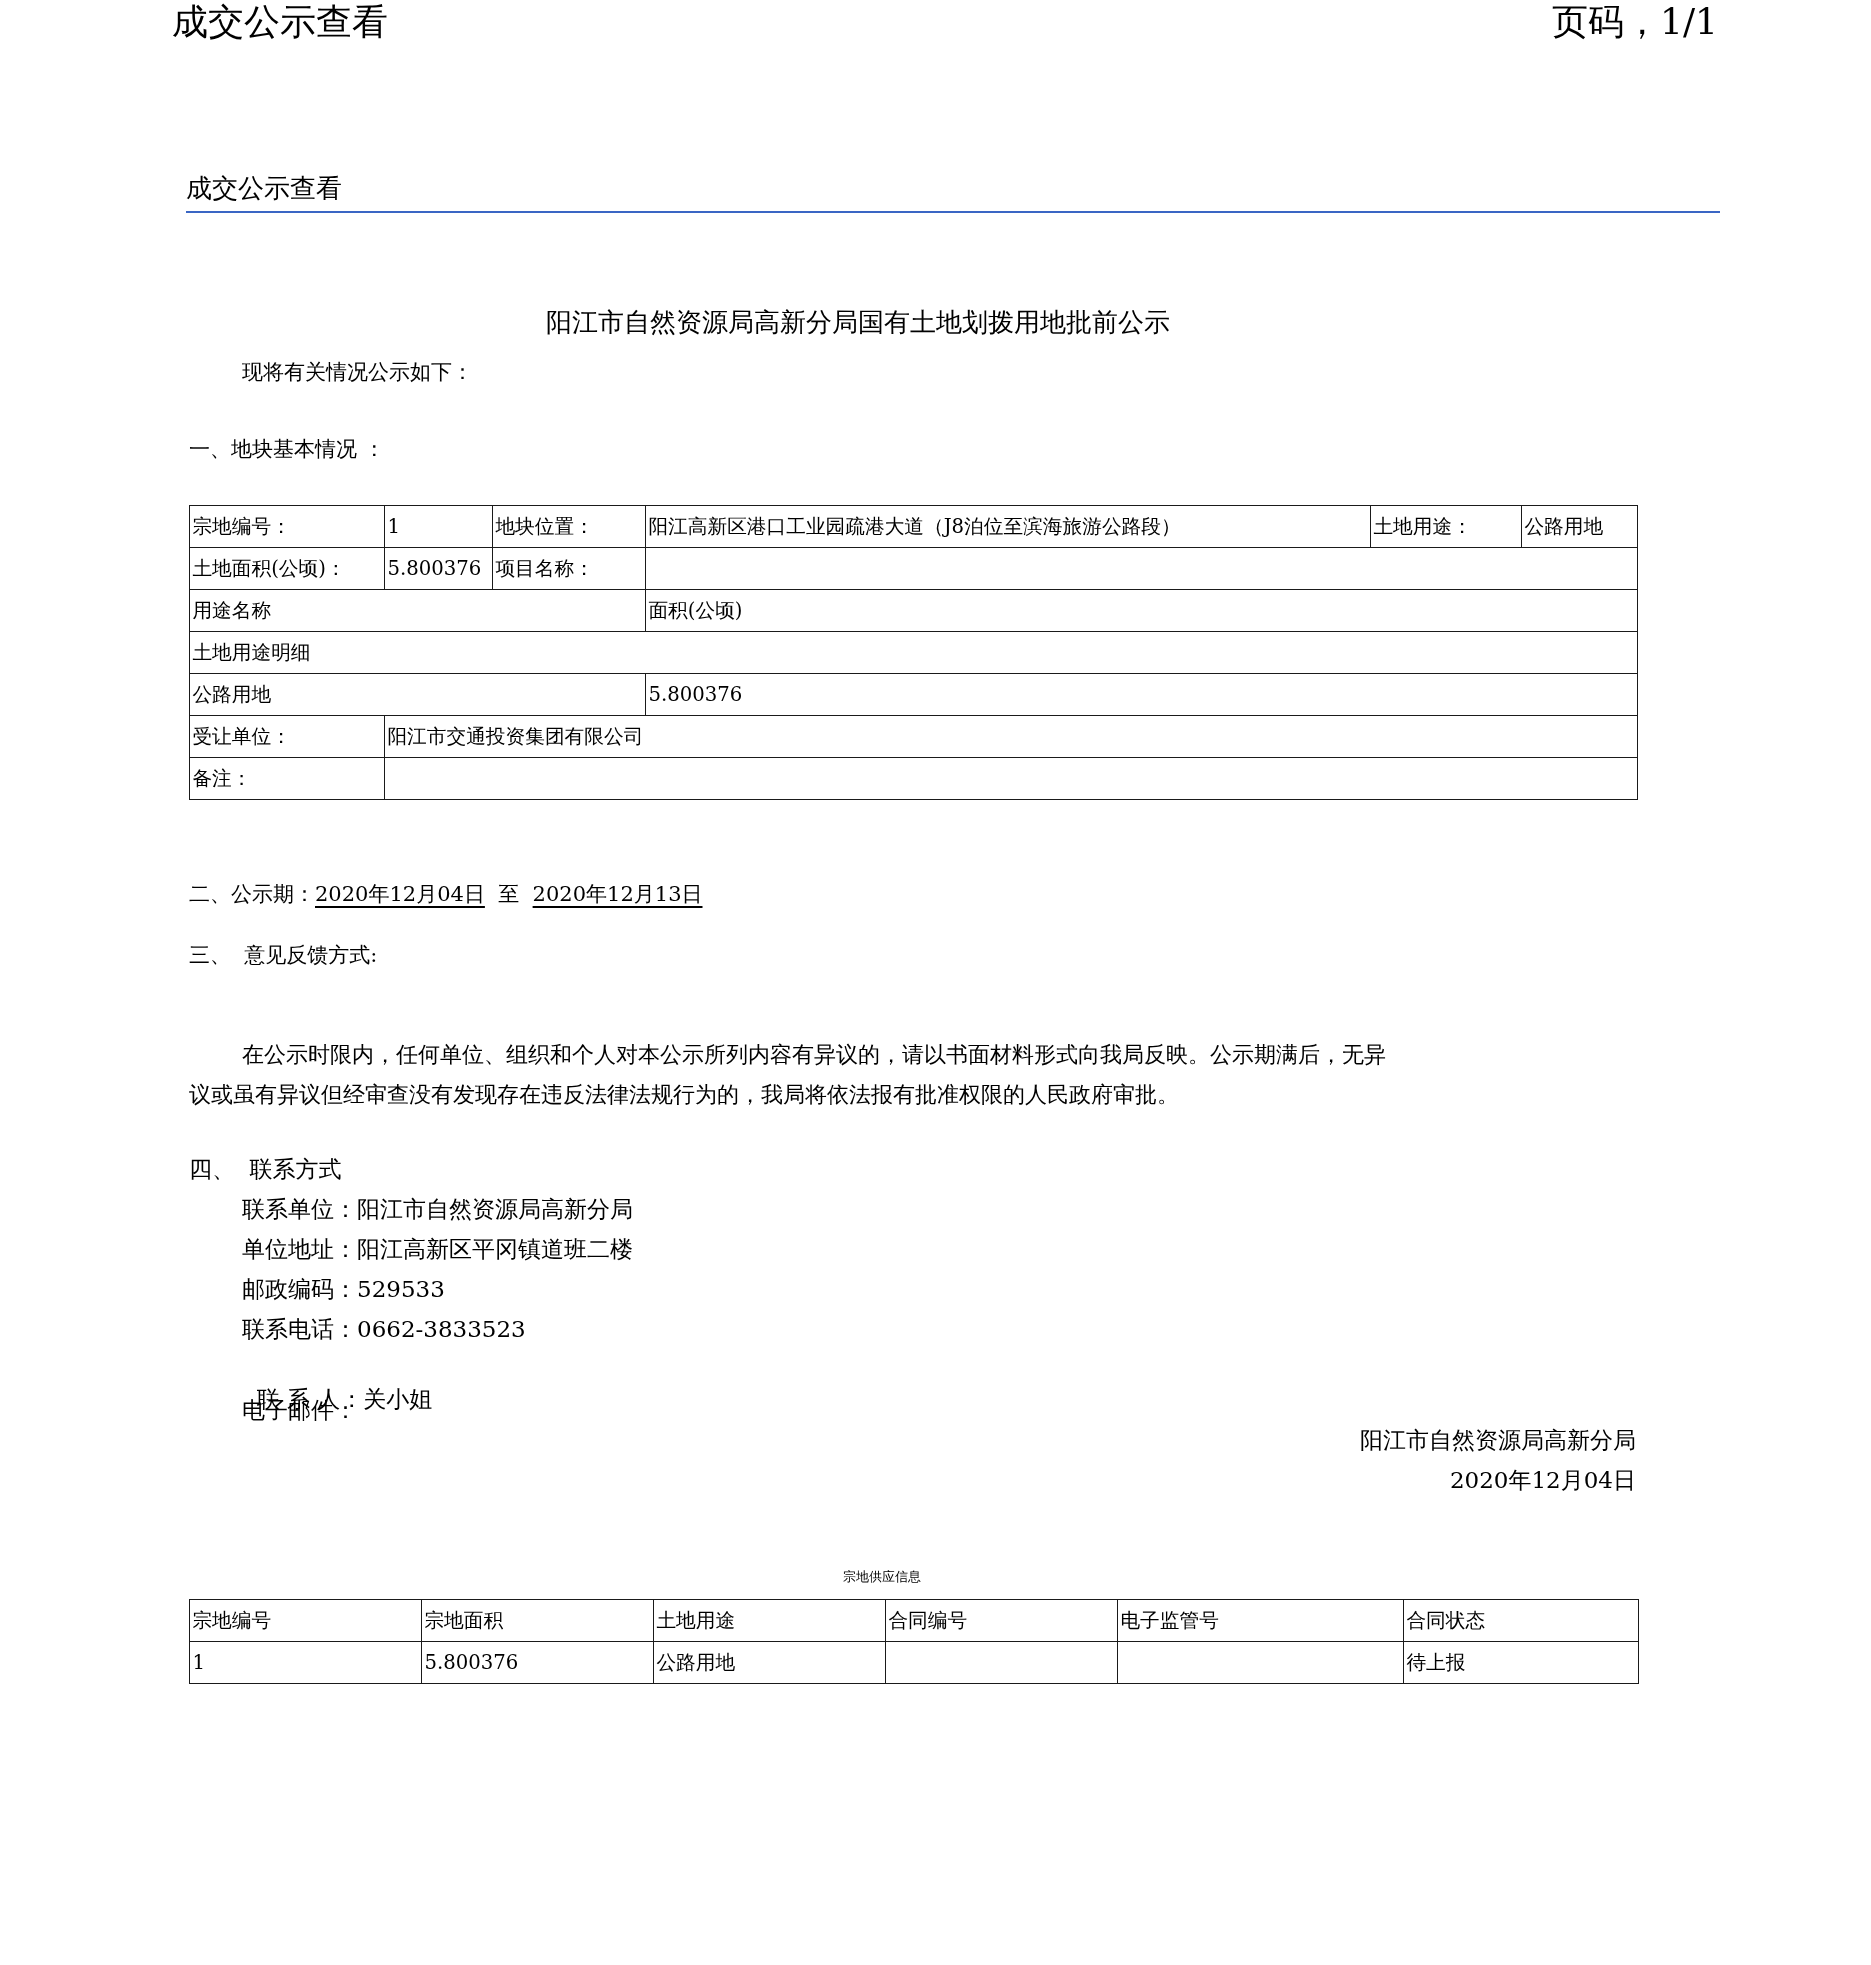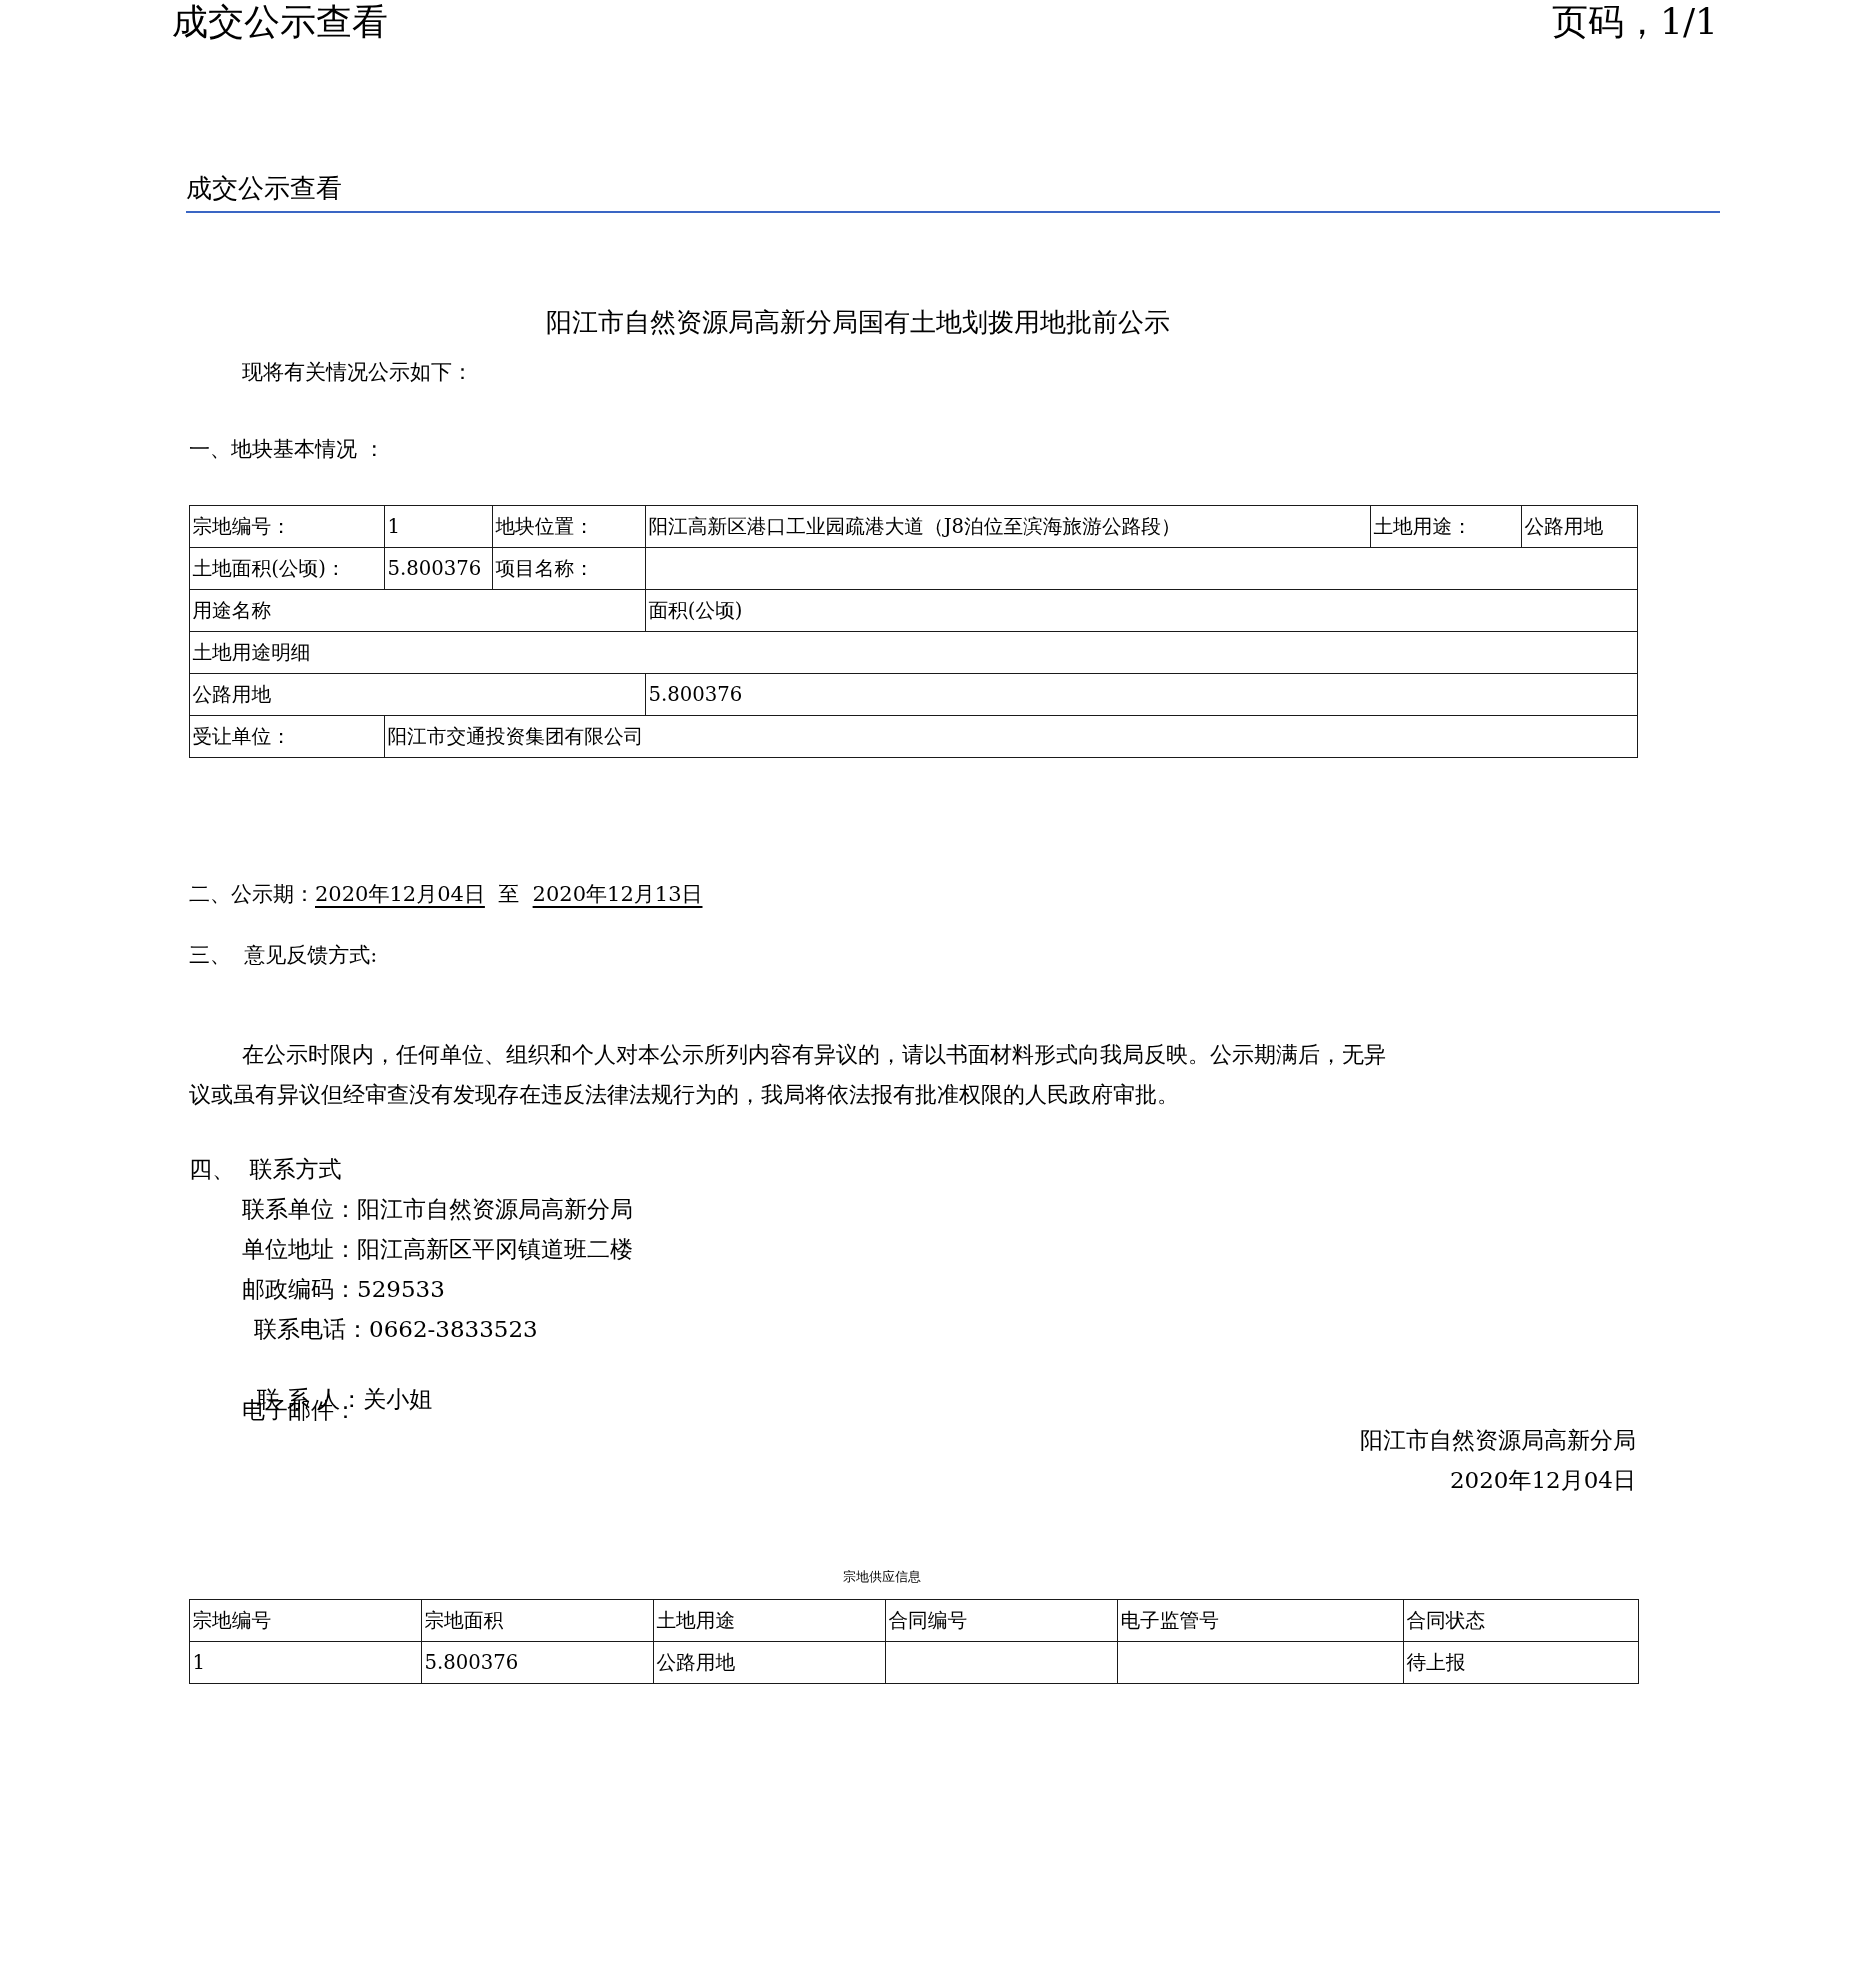--- a/index.html
+++ b/index.html
@@ -68,20 +68,24 @@
     <td colspan="6">土地用途明细</td>
   </tr>
   <tr>
     <td colspan="3">公路用地</td>
     <td colspan="3">5.800376</td>
   </tr>
   <tr>
     <td>受让单位：</td>
     <td colspan="5">阳江市交通投资集团有限公司</td>
   </tr>
+  <tr>
+    <td>备注：</td>
+    <td colspan="5"></td>
+  </tr>
 </tbody>
   </table>
 
 <div class="abs body-text" style="left:189px; top:880px; font-size:21px;">
   <span>二、公示期：</span><span class="underline">2020年12月04日</span>&nbsp;&nbsp;<span>至</span>&nbsp;&nbsp;<span class="underline">2020年12月13日</span>
 </div>
 
 <div class="abs body-text" style="left:189px; top:941px; font-size:21px; white-space:pre;">三、  意见反馈方式:</div>
 <div class="abs body-text" style="left:242px; top:1040px; font-size:22px;">在公示时限内，任何单位、组织和个人对本公示所列内容有异议的，请以书面材料形式向我局反映。公示期满后，无异</div>
 <div class="abs body-text" style="left:189px; top:1080px; font-size:22px;">议或虽有异议但经审查没有发现存在违反法律法规行为的，我局将依法报有批准权限的人民政府审批。</div>
@@ -89,21 +93,21 @@
 <div class="abs body-text" style="left:189px; top:1155px; font-size:23px; white-space:pre;">四、  联系方式</div>
 <div class="abs body-text" style="left:242px; top:1195px; font-size:23px;">
   <span>联系单位：</span><span>阳江市自然资源局高新分局</span>
 </div>
 <div class="abs body-text" style="left:242px; top:1235px; font-size:23px;">
   <span>单位地址：</span><span>阳江高新区平冈镇道班二楼</span>
 </div>
 <div class="abs body-text" style="left:242px; top:1275px; font-size:23px;">
   <span>邮政编码：</span><span>529533</span>
 </div>
-<div class="abs body-text" style="left:242px; top:1315px; font-size:23px;margin-left:12px;">
+<div class="abs body-text" style="left:242px; top:1315px; font-size:23px;">
   <span>联系电话：</span><span>0662-3833523</span>
 </div>
 <div class="abs body-text" style="left:242px; top:1356px; font-size:23px; white-space:pre;">
   <span>联 系 人：</span><span>关小姐</span>
 </div>
 <div class="abs body-text" style="left:242px; top:1396px; font-size:23px;">
   <span>电子邮件：</span><span></span>
 </div>
 
 <div class="abs body-text right" style="right:236px; top:1426px; font-size:23px;">阳江市自然资源局高新分局</div>

